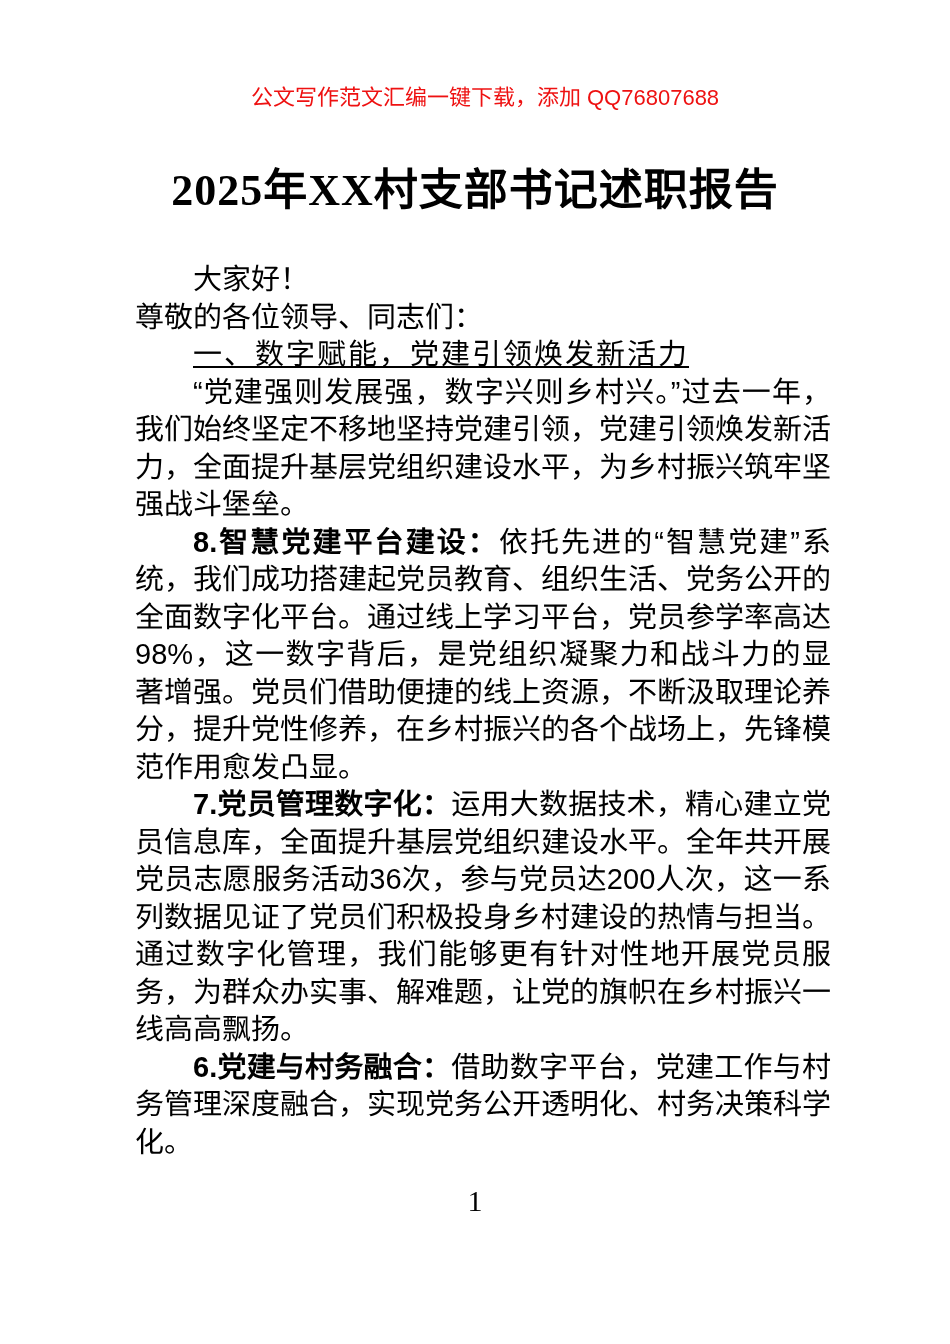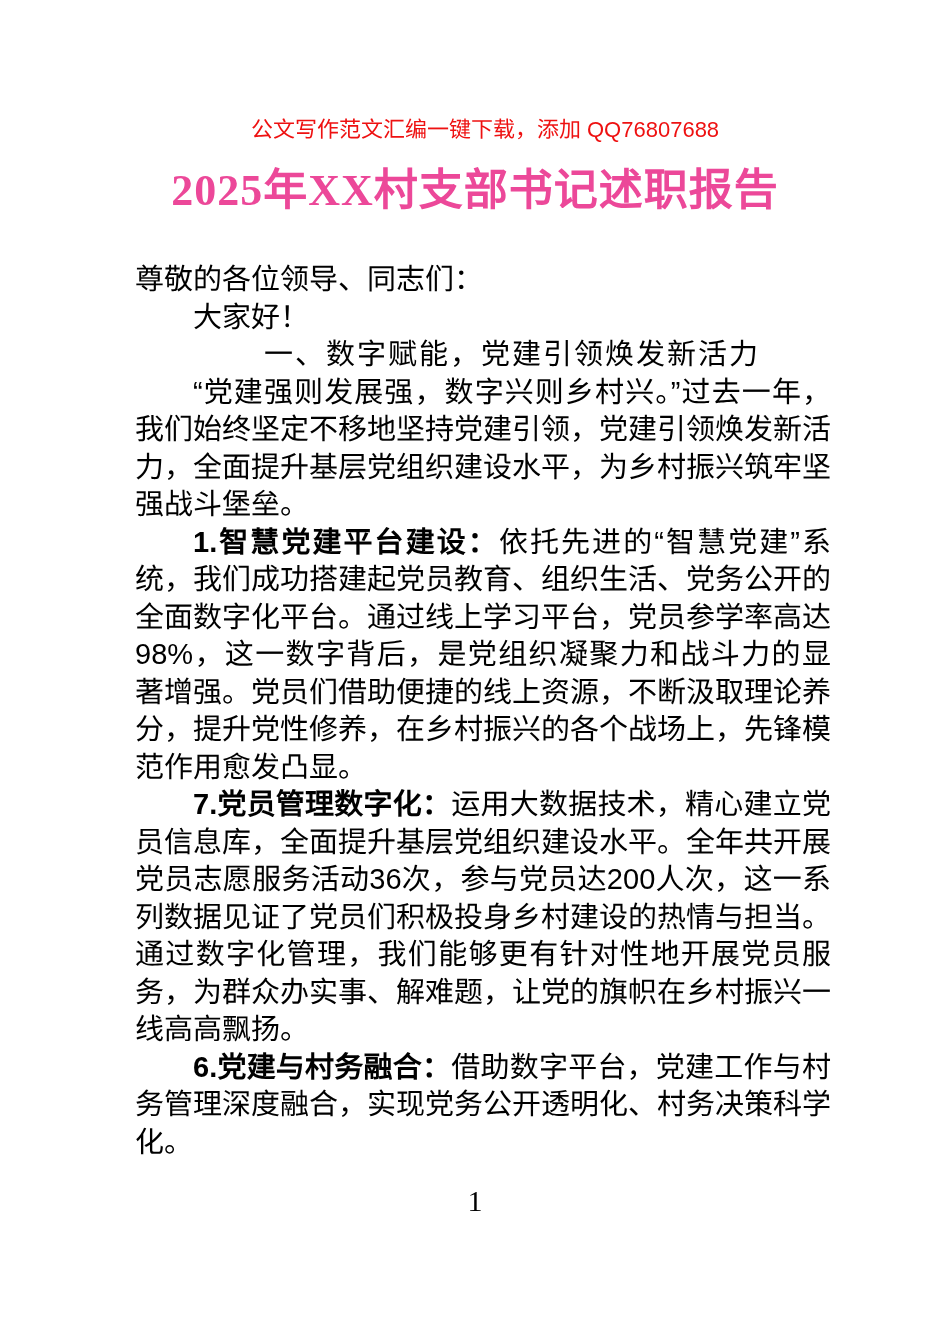--- a/index.html
+++ b/index.html
@@ -17,50 +17,49 @@
     position: absolute;
     top: 84px;
     left: 135px;
     width: 700px;
     text-align: center;
     font-size: 22px;
     line-height: 28px;
     color: #ee1111;
     font-family: "Liberation Sans", sans-serif;
     white-space: nowrap;
-    margin-top: 32px;
   }
   .title {
     position: absolute;
     top: 160px;
     left: 75px;
     width: 800px;
     text-align: center;
     font-size: 44px;
     line-height: 62px;
     font-weight: 600;
-    color: #ec4899;
+    color: #000000;
     font-family: "Liberation Serif", serif;
     letter-spacing: 1px;
     white-space: nowrap;
   }
   .content {
     position: absolute;
     top: 261px;
     left: 135px;
     width: 696px;
     font-size: 29px;
     line-height: 37.5px;
     color: #000000;
     text-align: justify;
   }
   .content p { margin: 0; }
   .para.indent { text-indent: 2em; }
   .para .lead { font-weight: 700; }
-  .para.heading { letter-spacing: 2px; text-align: center; }
+  .para.heading { letter-spacing: 2px; text-align: left; text-decoration: underline; }
   .footer {
     position: absolute;
     top: 1183px;
     left: 0;
     width: 950px;
     text-align: center;
   }
   .pagenum {
     font-family: "Liberation Serif", serif;
     font-size: 30px;
@@ -72,30 +71,30 @@
 <body>
 
 <div class="page">
 
   <div class="notice">公文写作范文汇编一键下载，添加 QQ76807688</div>
 
   <h1 class="title">2025年XX村支部书记述职报告</h1>
 
   <div class="content">
 
+    <p class="para indent"><span>大家好！</span></p>
+
     <p class="para"><span>尊敬的各位领导、同志们：</span></p>
-
-    <p class="para indent"><span>大家好！</span></p>
 
 
     <p class="para indent heading"><span>一、数字赋能，党建引领焕发新活力</span></p>
 
     <p class="para indent"><span>“党建强则发展强，数字兴则乡村兴。”过去一年，我们始终坚定不移地坚持党建引领，党建引领焕发新活力，全面提升基层党组织建设水平，为乡村振兴筑牢坚强战斗堡垒。</span></p>
 
-    <p class="para indent"><span class="lead">1.智慧党建平台建设：</span><span>依托先进的“智慧党建”系统，我们成功搭建起党员教育、组织生活、党务公开的全面数字化平台。通过线上学习平台，党员参学率高达98%，这一数字背后，是党组织凝聚力和战斗力的显著增强。党员们借助便捷的线上资源，不断汲取理论养分，提升党性修养，在乡村振兴的各个战场上，先锋模范作用愈发凸显。</span></p>
+    <p class="para indent"><span class="lead">8.智慧党建平台建设：</span><span>依托先进的“智慧党建”系统，我们成功搭建起党员教育、组织生活、党务公开的全面数字化平台。通过线上学习平台，党员参学率高达98%，这一数字背后，是党组织凝聚力和战斗力的显著增强。党员们借助便捷的线上资源，不断汲取理论养分，提升党性修养，在乡村振兴的各个战场上，先锋模范作用愈发凸显。</span></p>
 
     <p class="para indent"><span class="lead">7.党员管理数字化：</span><span>运用大数据技术，精心建立党员信息库，全面提升基层党组织建设水平。全年共开展党员志愿服务活动36次，参与党员达200人次，这一系列数据见证了党员们积极投身乡村建设的热情与担当。通过数字化管理，我们能够更有针对性地开展党员服务，为群众办实事、解难题，让党的旗帜在乡村振兴一线高高飘扬。</span></p>
 
     <p class="para indent"><span class="lead">6.党建与村务融合：</span><span>借助数字平台，党建工作与村务管理深度融合，实现党务公开透明化、村务决策科学化。</span></p>
 
   </div>
 
   <div class="footer">
     <span class="pagenum">1</span>
   </div>

